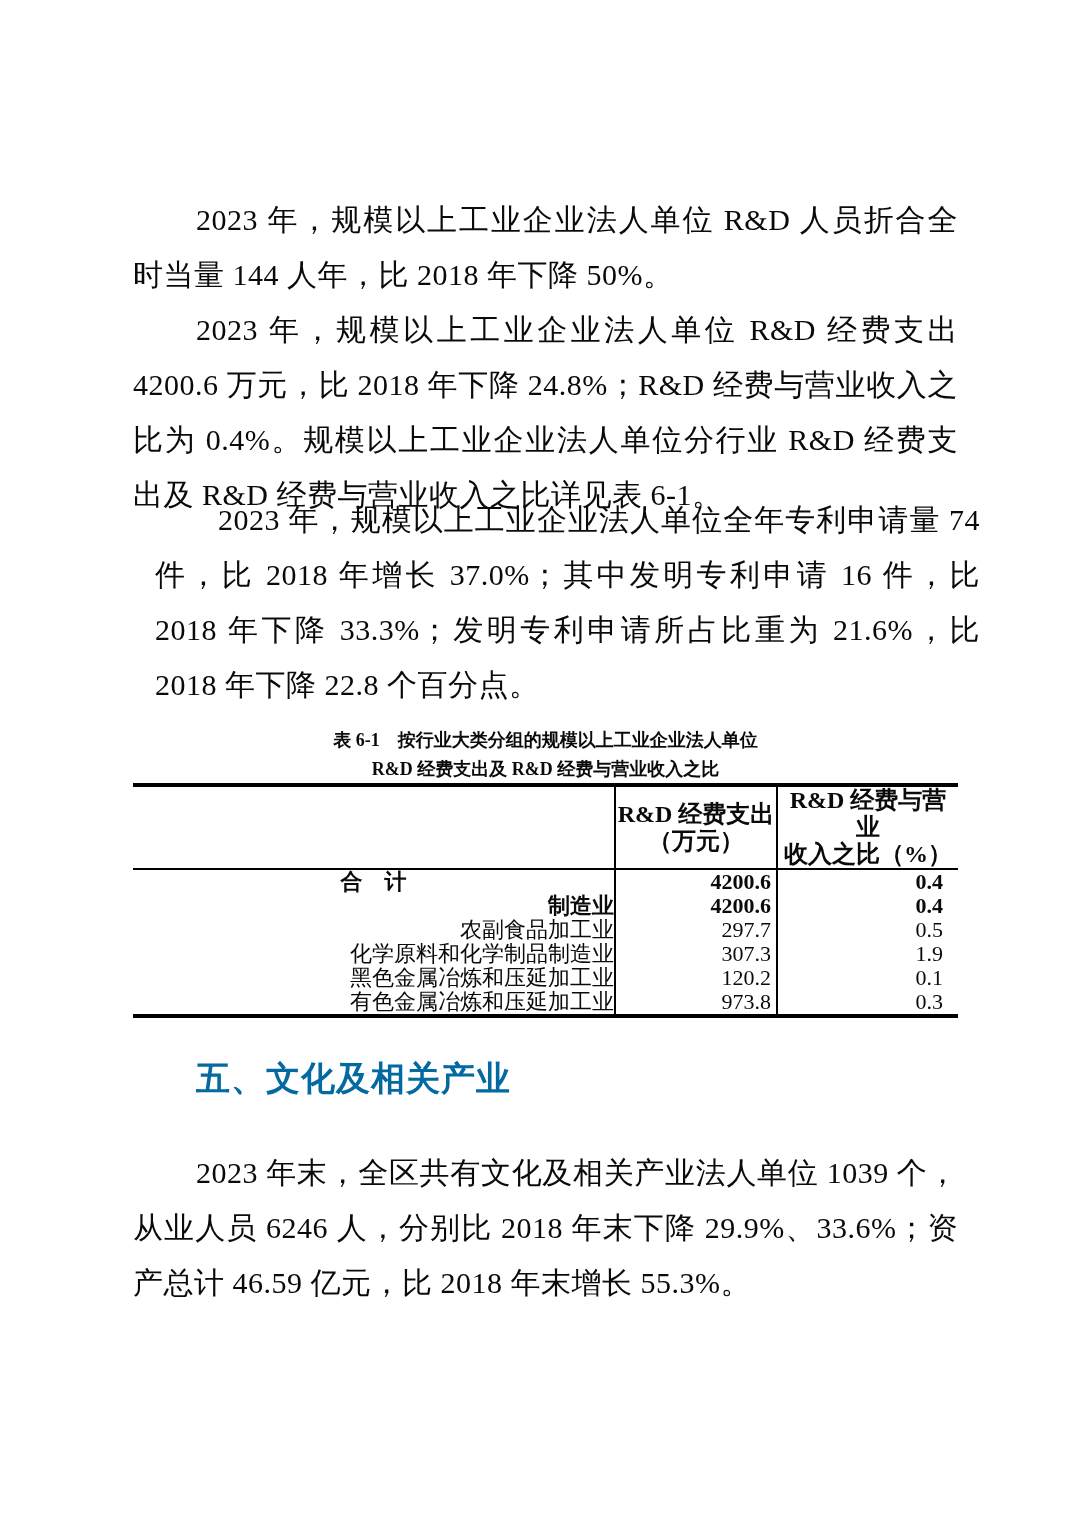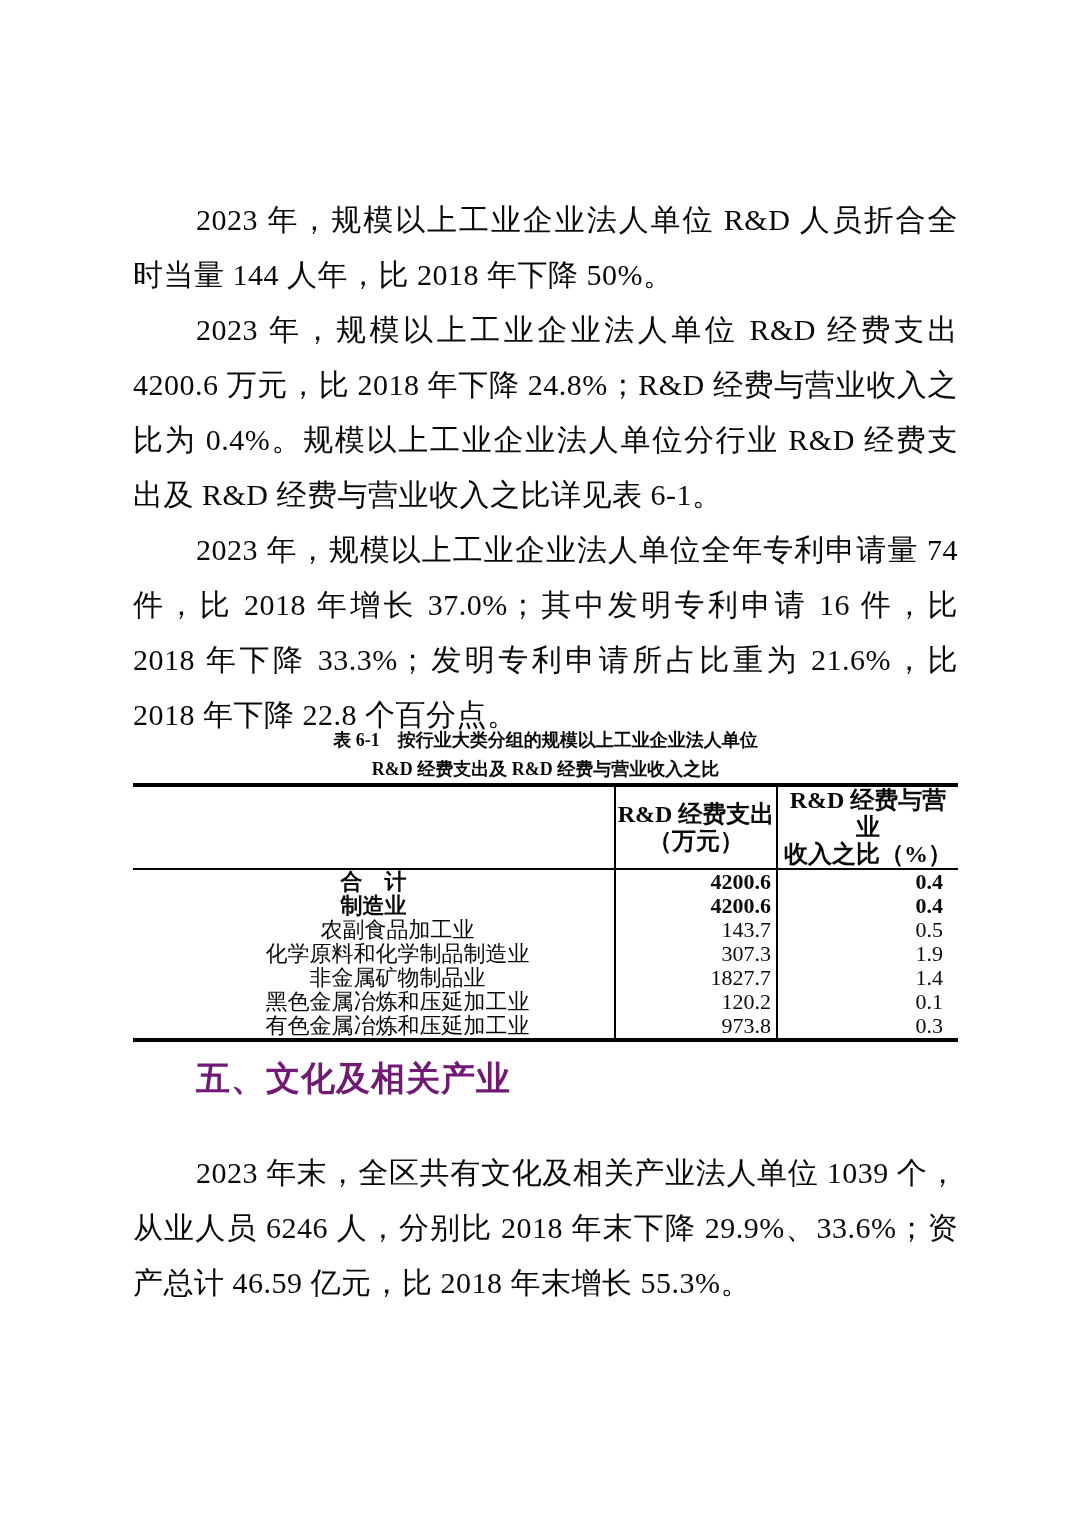--- a/index.html
+++ b/index.html
@@ -25,21 +25,21 @@
     width: 825px;
     margin: 0;
     font-size: 30px;
     line-height: 55px;
     text-align: justify;
     text-indent: 63px;
     letter-spacing: 0.5px;
   }
   #p1 { top: 192px; }
   #p2 { top: 302px; }
-  #p3 { top: 522px; }
+  #p3 { top: 492px; margin-left: 22px; }
   #p4 { top: 1145px; }
 
   .table-title {
     position: absolute;
     top: 726px;
     left: 0;
     width: 825px;
     text-align: center;
     font-weight: bold;
     font-size: 18px;
@@ -72,39 +72,39 @@
   .datatable th.v, .datatable td.v { border-left: 2px solid #000; }
   .datatable td {
     font-size: 22px;
     line-height: 24px;
     height: 24px;
     padding: 0;
     vertical-align: middle;
     white-space: nowrap;
     overflow: hidden;
   }
-  .datatable td.industry { text-align: center; padding-left: 48px; }
+  .datatable td.industry { text-align: right; padding-left: 48px; }
   .datatable td.num { text-align: right; }
   .datatable td.exp { padding-right: 5px; margin-left: 44px; }
   .datatable td.ratio { padding-right: 15px; }
   .datatable tr.row-total td.industry { text-align: center; padding-left: 0; font-weight: bold; margin-top: 36px; }
   .datatable tr.row-total td.num { font-weight: bold; }
   .datatable tr.row-group td.industry { padding-left: 0; font-weight: bold; }
   .datatable tr.row-group td.num { font-weight: bold; }
 
   .section-heading {
     position: absolute;
     top: 1056px;
     left: 63px;
     margin: 0;
     font-family: "DejaVu Sans", "Liberation Sans", sans-serif;
     font-size: 34px;
     font-weight: bold;
     letter-spacing: 1px;
-    color: #701a75;
+    color: #0369a1;
   }
 </style>
 </head>
 <body>
 
 <div class="page">
   <div class="content">
 
     <p id="p1" class="para">2023 年，规模以上工业企业法人单位 R&amp;D 人员折合全时当量 144 人年，比 2018 年下降 50%。</p>
     <p id="p2" class="para">2023 年，规模以上工业企业法人单位 R&amp;D 经费支出 4200.6 万元，比 2018 年下降 24.8%；R&amp;D 经费与营业收入之比为 0.4%。规模以上工业企业法人单位分行业 R&amp;D 经费支出及 R&amp;D 经费与营业收入之比详见表 6-1。</p>
@@ -140,32 +140,27 @@
           <td class="v num exp">4200.6</td>
           <td class="v num ratio">0.4</td>
         </tr>
         <tr class="row-group">
           <td class="industry">制造业</td>
           <td class="v num exp">4200.6</td>
           <td class="v num ratio">0.4</td>
         </tr>
         <tr>
           <td class="industry">农副食品加工业</td>
-          <td class="v num exp">143.7</td>
+          <td class="v num exp">297.7</td>
           <td class="v num ratio">0.5</td>
         </tr>
         <tr>
           <td class="industry">化学原料和化学制品制造业</td>
           <td class="v num exp">307.3</td>
           <td class="v num ratio">1.9</td>
-        </tr>
-        <tr>
-          <td class="industry">非金属矿物制品业</td>
-          <td class="v num exp">1827.7</td>
-          <td class="v num ratio">1.4</td>
         </tr>
         <tr>
           <td class="industry">黑色金属冶炼和压延加工业</td>
           <td class="v num exp">120.2</td>
           <td class="v num ratio">0.1</td>
         </tr>
         <tr>
           <td class="industry">有色金属冶炼和压延加工业</td>
           <td class="v num exp">973.8</td>
           <td class="v num ratio">0.3</td>

